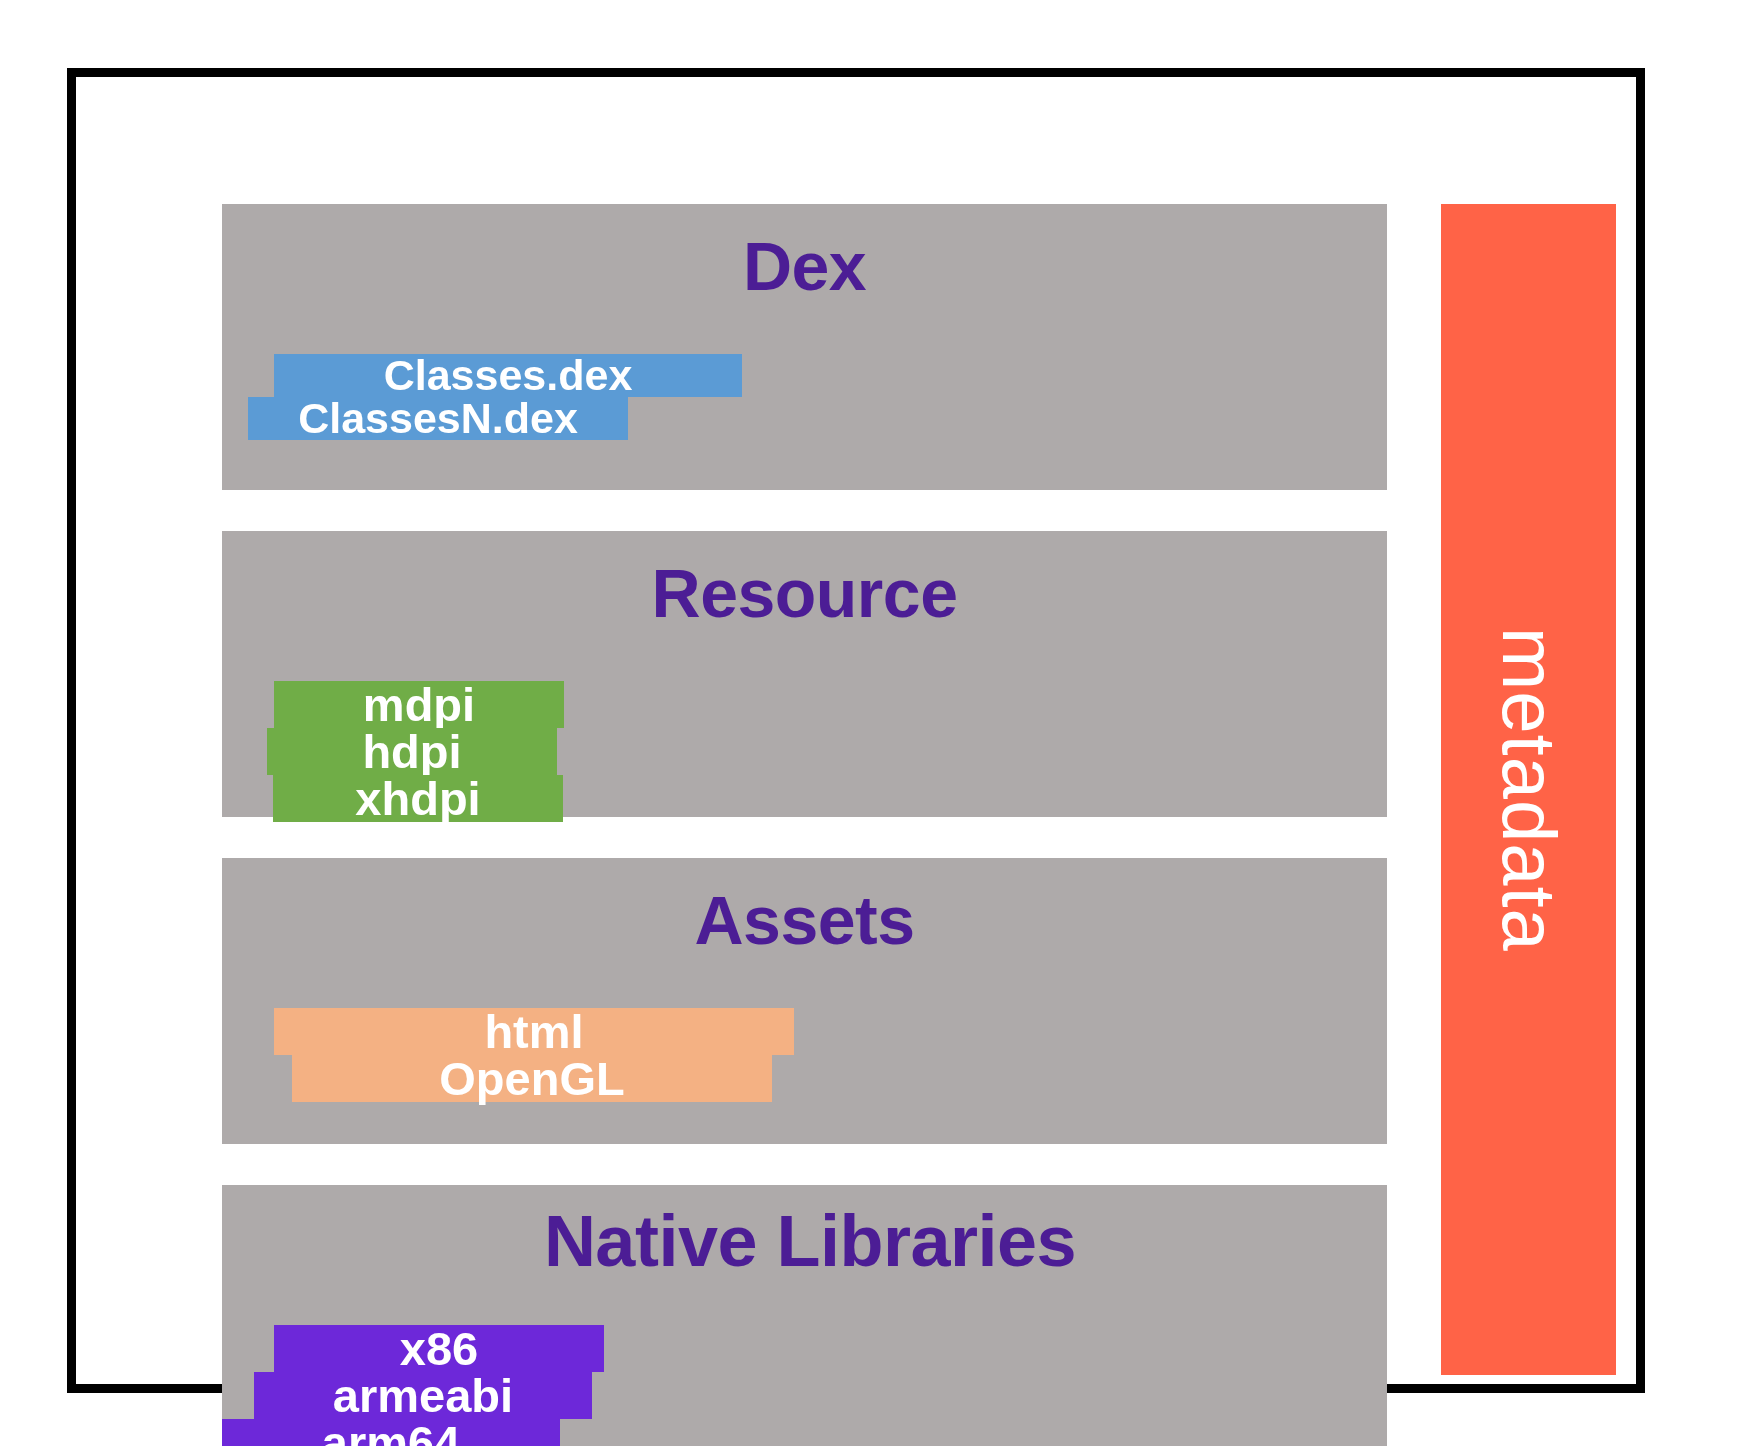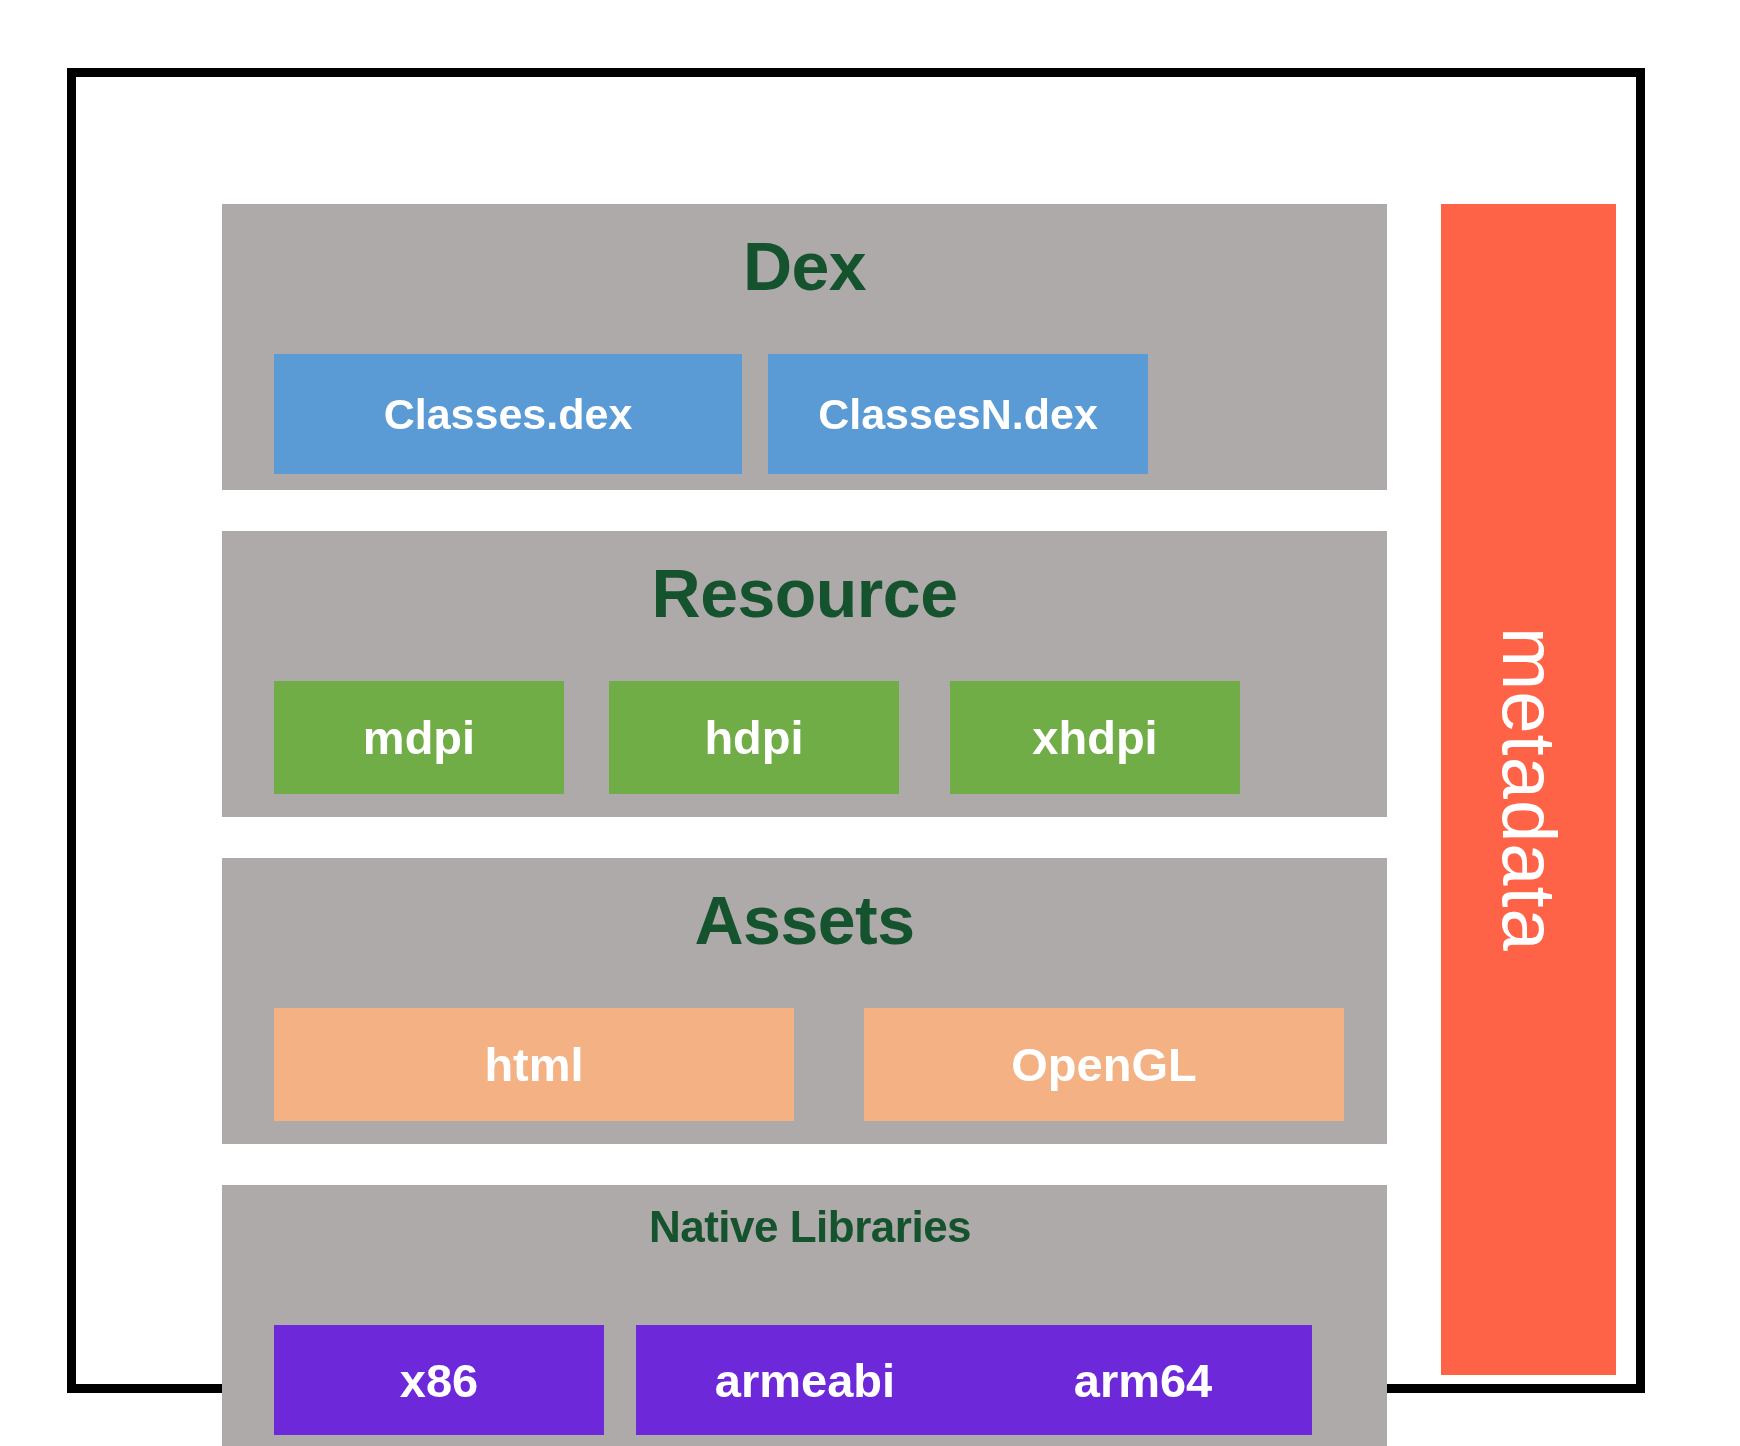--- a/index.html
+++ b/index.html
@@ -49,32 +49,32 @@
     background: #aeaaaa;
     box-sizing: border-box;
   }
 
   .section-title {
     position: absolute;
     left: 0;
     right: 0;
     text-align: center;
     font-weight: bold;
-    color: #14532d;
+    color: #4c1d95;
     font-family: "Liberation Sans", sans-serif;
     letter-spacing: -0.5px;
     line-height: 1;
   }
 
   .chips {
     position: absolute;
     left: 0;
     width: 1165px;
     display: flex;
-    flex-direction: row;
+    flex-direction: column;
     align-items: stretch;
   }
 
   .chip {
     display: flex;
     align-items: center;
     justify-content: center;
     color: #ffffff;
     font-weight: bold;
     font-family: "Liberation Sans", sans-serif;
@@ -102,21 +102,21 @@
   
   #section-assets { top: 654px; height: 286px; }
   #section-assets .section-title { top: 28px; font-size: 68px; }
   #assets-chips { top: 150px; height: 113px; }
   #assets-chips .chip { font-size: 47px; background: #f4b183; }
   #chip-html   { margin-left: 52px; width: 520px; }
   #chip-opengl { margin-left: 70px; width: 480px; }
 
   
   #section-native { top: 981px; height: 267px; }
-  #section-native .section-title { top: 20px; font-size: 44px; padding-left: 11px; }
+  #section-native .section-title { top: 20px; font-size: 72px; padding-left: 11px; }
   #native-chips { top: 140px; height: 110px; }
   #native-chips .chip { font-size: 47px; background: #6d28d9; }
   #chip-x86     { margin-left: 52px; width: 330px; }
   #chip-armeabi { margin-left: 32px; width: 338px; }
   #chip-arm64   { width: 338px; }
 
   
   #metadata-bar {
     position: absolute;
     left: 1365px;

